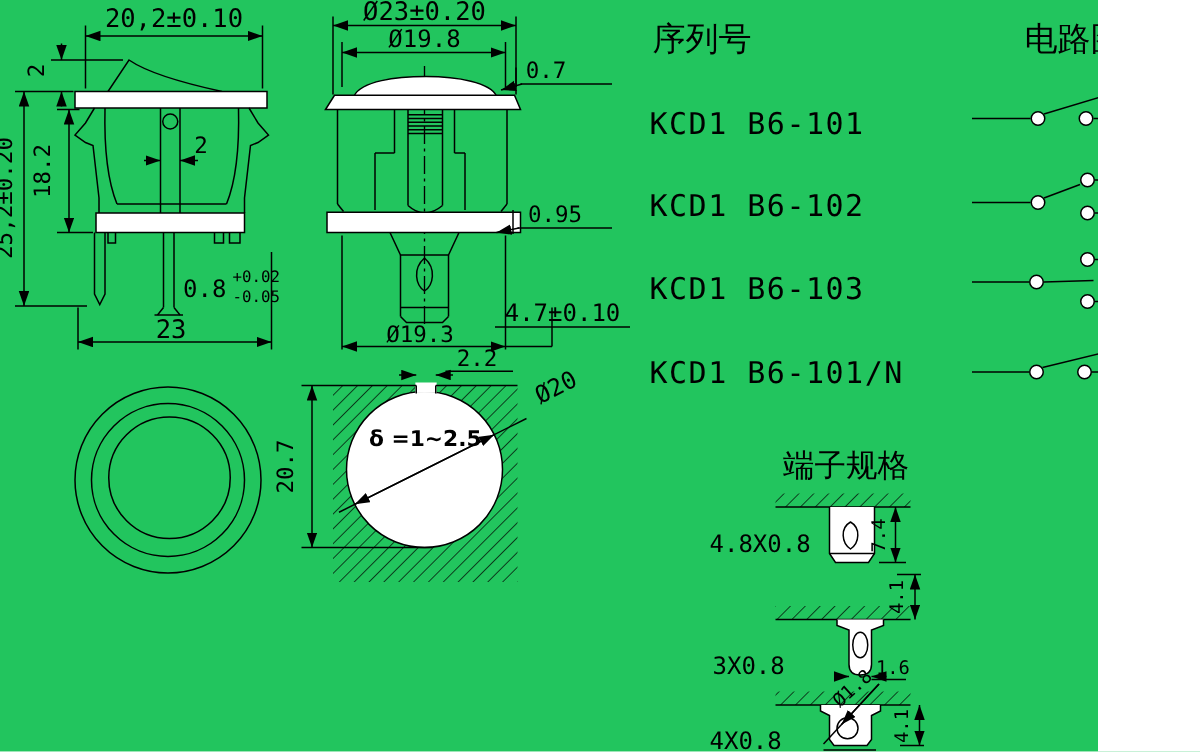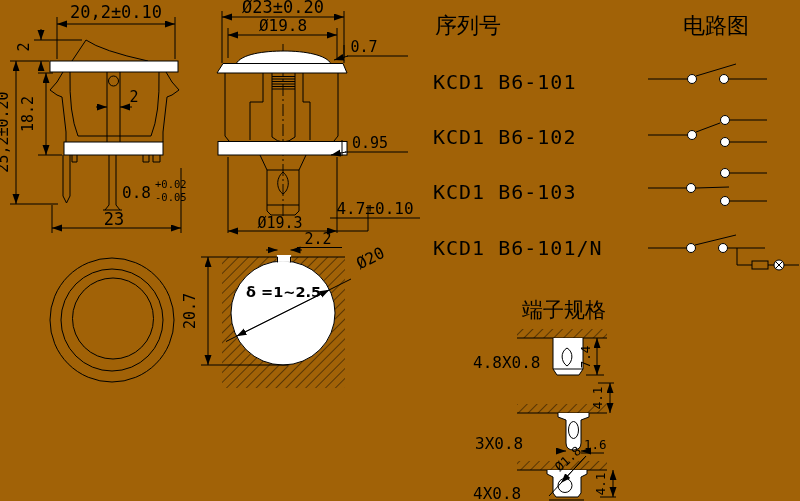--- a/index.html
+++ b/index.html
@@ -1,16 +1,16 @@
 <!DOCTYPE html>
 <html><head>
 <meta charset="utf-8">
 <style>
   html,body{margin:0;padding:0;background:#fff;}
-  .canvas{position:relative;width:800px;height:501px;background:#a16207;overflow:hidden;}
+  .canvas{position:relative;width:732px;height:501px;background:#22c55e;overflow:hidden;}
   svg{display:block;}
   svg text{font-family:"DejaVu Sans Mono","Liberation Mono",monospace;fill:#000;}
   text.cjk{font-family:"DejaVu Sans","Liberation Sans",sans-serif;}
   text.bold{font-weight:bold;font-family:"DejaVu Sans",sans-serif;}
   .ln{stroke:#000;fill:none;stroke-width:1;}
   .fw{stroke:#000;fill:#fff;stroke-width:1;}
   .cl{stroke:#000;fill:none;stroke-width:0.9;stroke-dasharray:12 3 2 3;}
   .t17{font-size:17px;} .t16{font-size:16px;} .t15{font-size:15px;}
   .t20{font-size:20px;letter-spacing:1px;} .t22{font-size:22px;}
   .t21{font-size:21px;} .t13{font-size:12.5px;} .t10{font-size:10.5px;}

